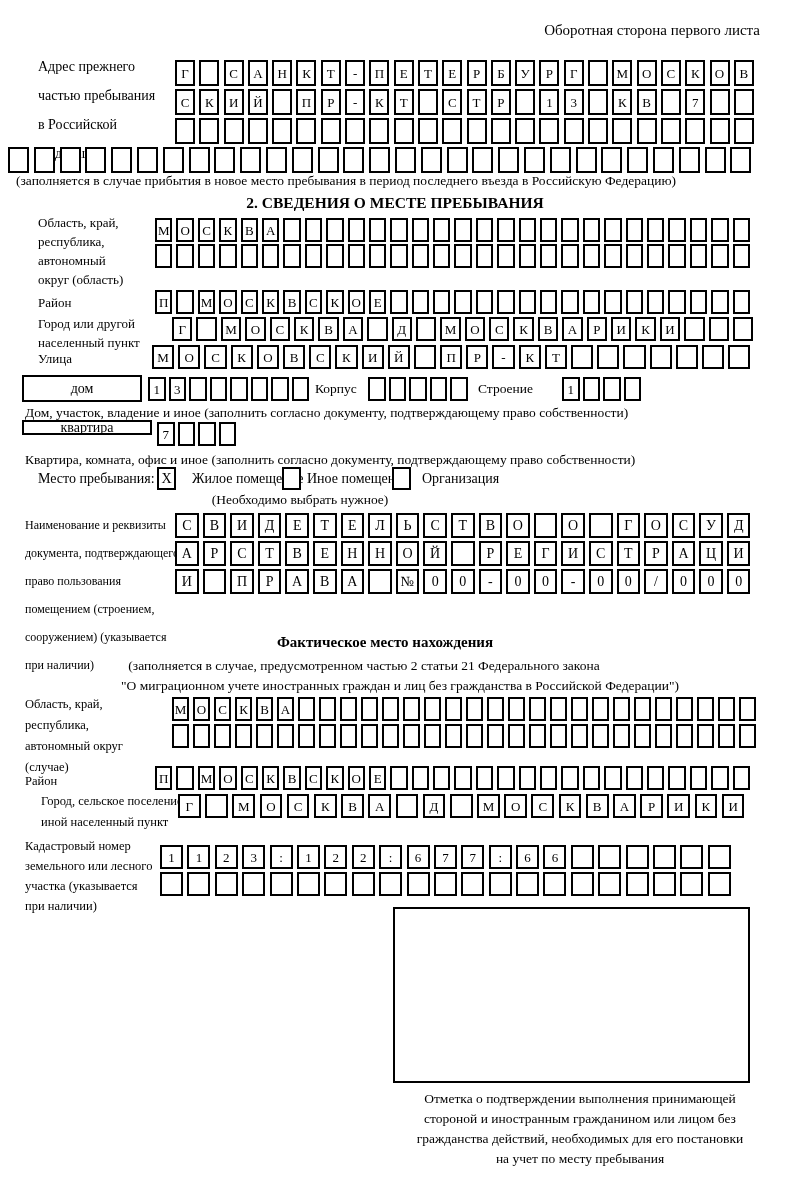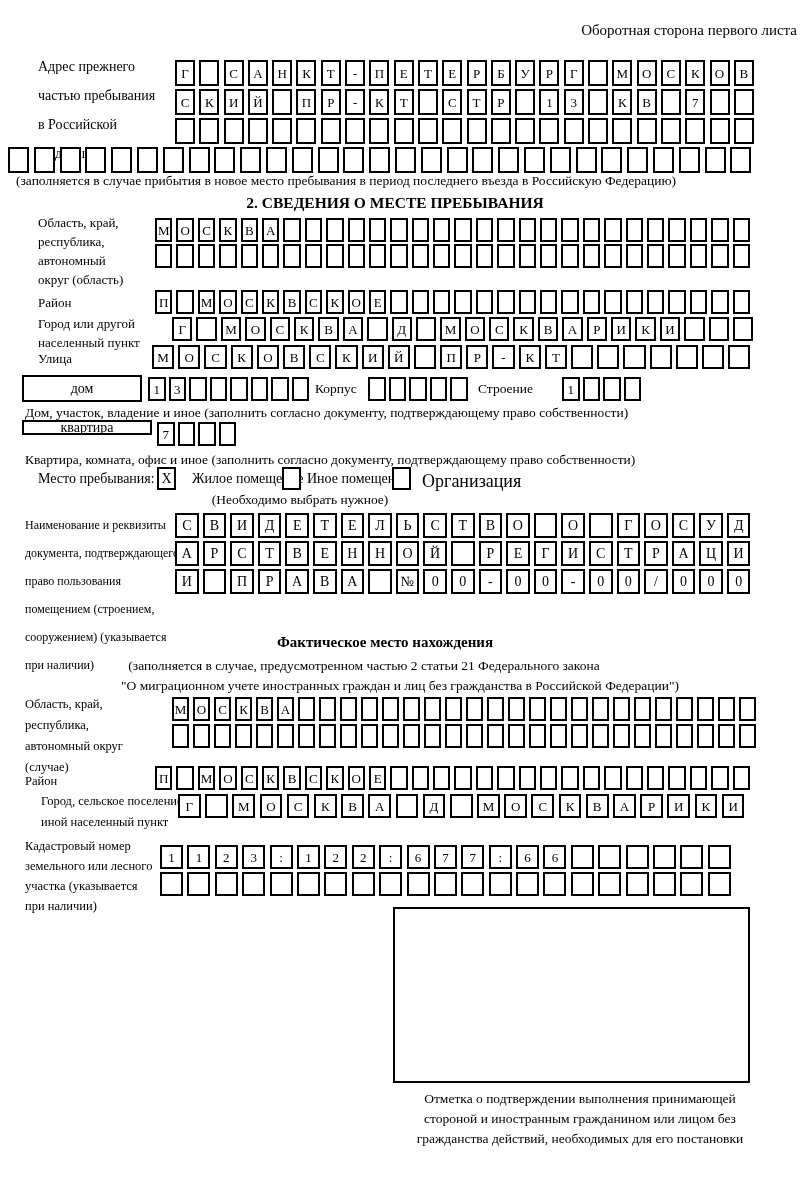--- a/index.html
+++ b/index.html
@@ -24,21 +24,21 @@
   .chk{position:absolute;width:19px;height:23px;border:2px solid #000;box-sizing:border-box;
        display:flex;align-items:center;justify-content:center;font-size:14px;background:#fff;}
   .inline-lbl{position:absolute;font-size:13.5px;white-space:nowrap;}
   .stamp{position:absolute;border:2px solid #000;box-sizing:border-box;background:#fff;}
 </style>
 </head>
 <body>
 
 <div class="page">
 
-  <div class="abs" style="top:22px;left:0;width:760px;text-align:right;font-size:15px;padding-left:37px;">Оборотная сторона первого листа</div>
+  <div class="abs" style="top:22px;left:0;width:760px;text-align:right;font-size:15px;">Оборотная сторона первого листа</div>
 
   <div class="lbl lbl14" style="left:38px;top:52px;">
       <div>Адрес прежнего</div>
       <div>частью пребывания</div>
       <div>в Российской</div>
       <div>Федерации</div>
     </div>
   <div class="cellrow" style="left:175px;top:60px;--w:20px;--g:4.3px;--h:26px;">
       <div class="cell">Г</div>
       <div class="cell"></div>
@@ -345,21 +345,21 @@
       <div class="cell"></div>
     </div>
   <div class="cap" style="left:25px;top:452px;">Квартира, комната, офис и иное (заполнить согласно документу, подтверждающему право собственности)</div>
 
   <div class="inline-lbl" style="left:38px;top:471px;font-size:14px;">Место пребывания:</div>
   <div class="chk" style="left:157px;top:467px;">X</div>
   <div class="inline-lbl" style="left:192px;top:471px;font-size:14px;">Жилое помещение</div>
   <div class="chk" style="left:282px;top:467px;"></div>
   <div class="inline-lbl" style="left:307px;top:471px;font-size:14px;">Иное помещение</div>
   <div class="chk" style="left:392px;top:467px;"></div>
-  <div class="inline-lbl" style="left:422px;top:471px;font-size:18px;font-family:Liberation Serif, serif;">Организация</div>
+  <div class="inline-lbl" style="left:422px;top:471px;font-size:14px;font-family:Liberation Serif, serif;">Организация</div>
   <div class="cap center" style="left:130px;top:492px;width:340px;">(Необходимо выбрать нужное)</div>
 
   <div class="lbl lbl12d" style="left:25px;top:511px;">
       <div>Наименование и реквизиты</div>
       <div>документа, подтверждающего</div>
       <div>право пользования</div>
       <div>помещением (строением,</div>
       <div>сооружением) (указывается</div>
       <div>при наличии)</div>
     </div>
@@ -615,15 +615,16 @@
       <div class="cell"></div>
       <div class="cell"></div>
       <div class="cell"></div>
     </div>
 
   <div class="stamp" style="left:393px;top:907px;width:357px;height:176px;"></div>
   <div class="cap center" style="left:380px;top:1089px;width:400px;line-height:20px;">
       <div>Отметка о подтверждении выполнения принимающей</div>
       <div>стороной и иностранным гражданином или лицом без</div>
       <div>гражданства действий, необходимых для его постановки</div>
+      <div>на учет по месту пребывания</div>
     </div>
 
 </div>
 
 </body></html>

